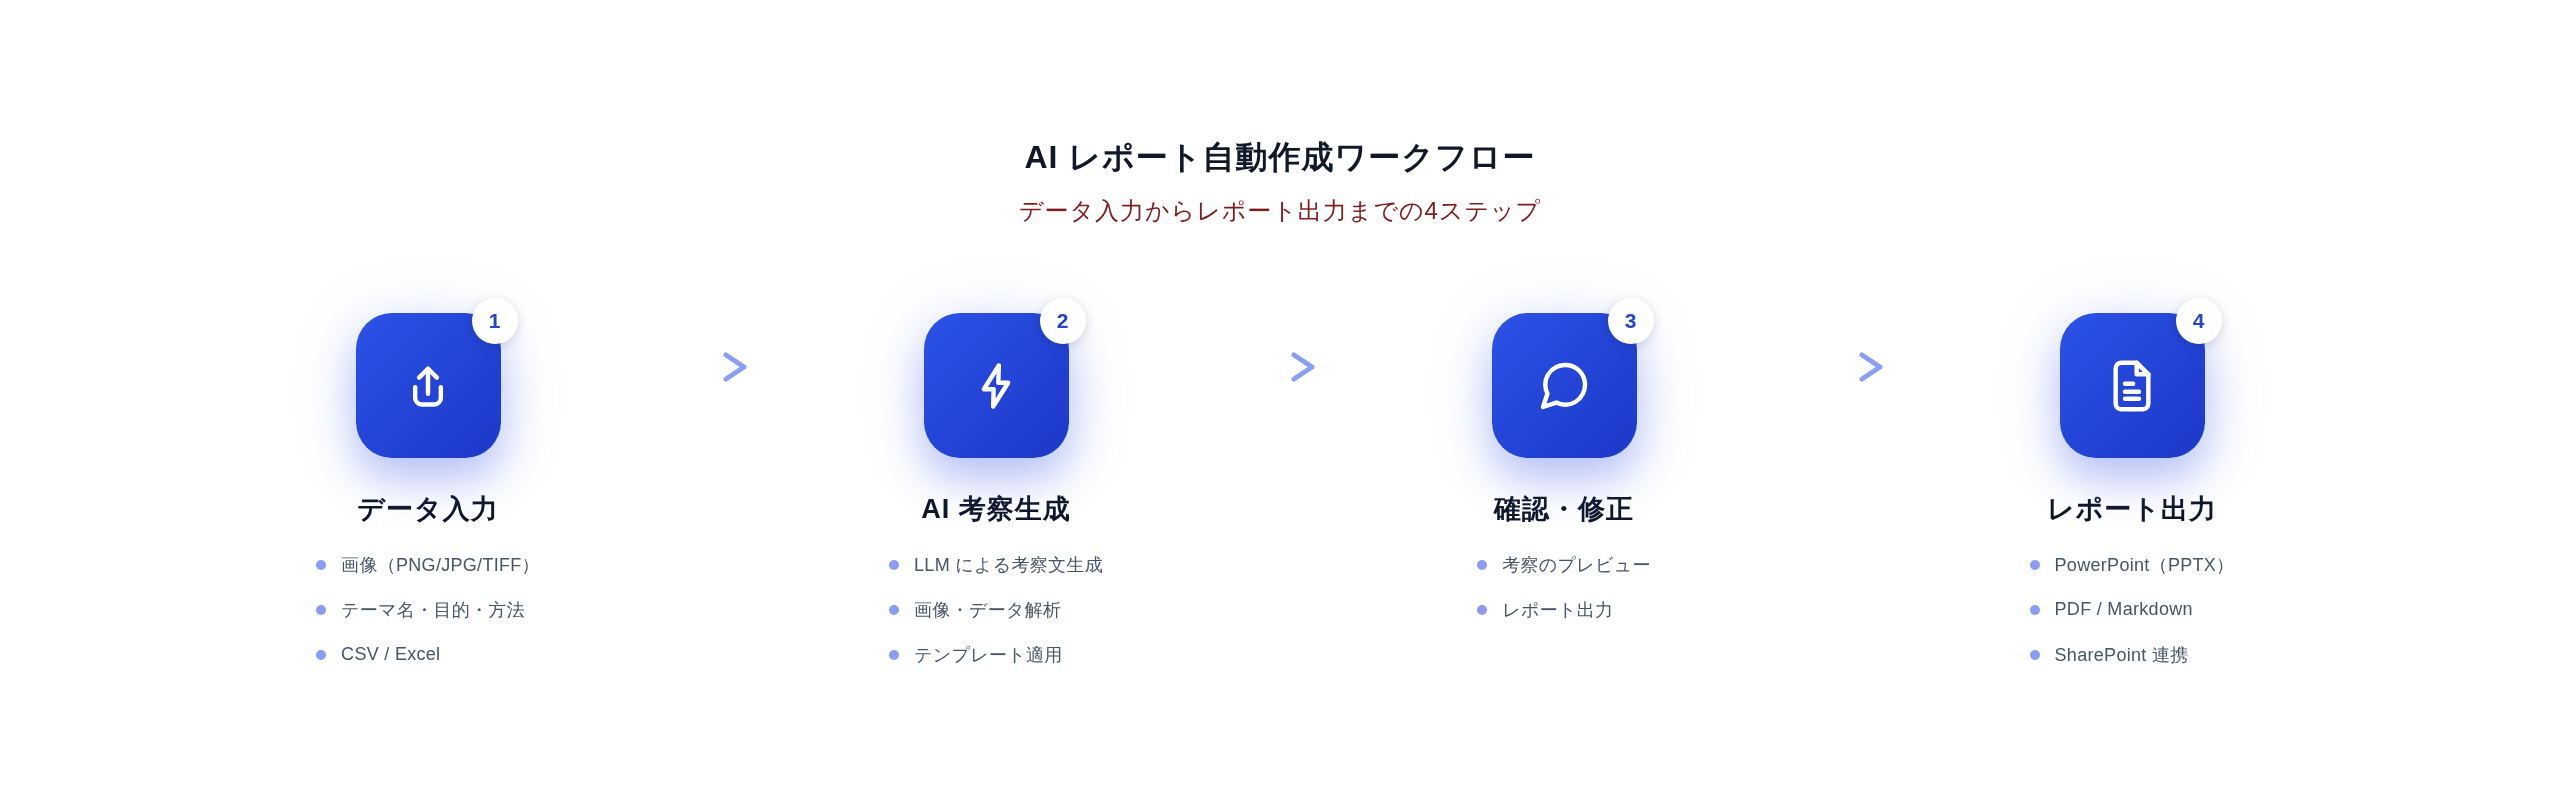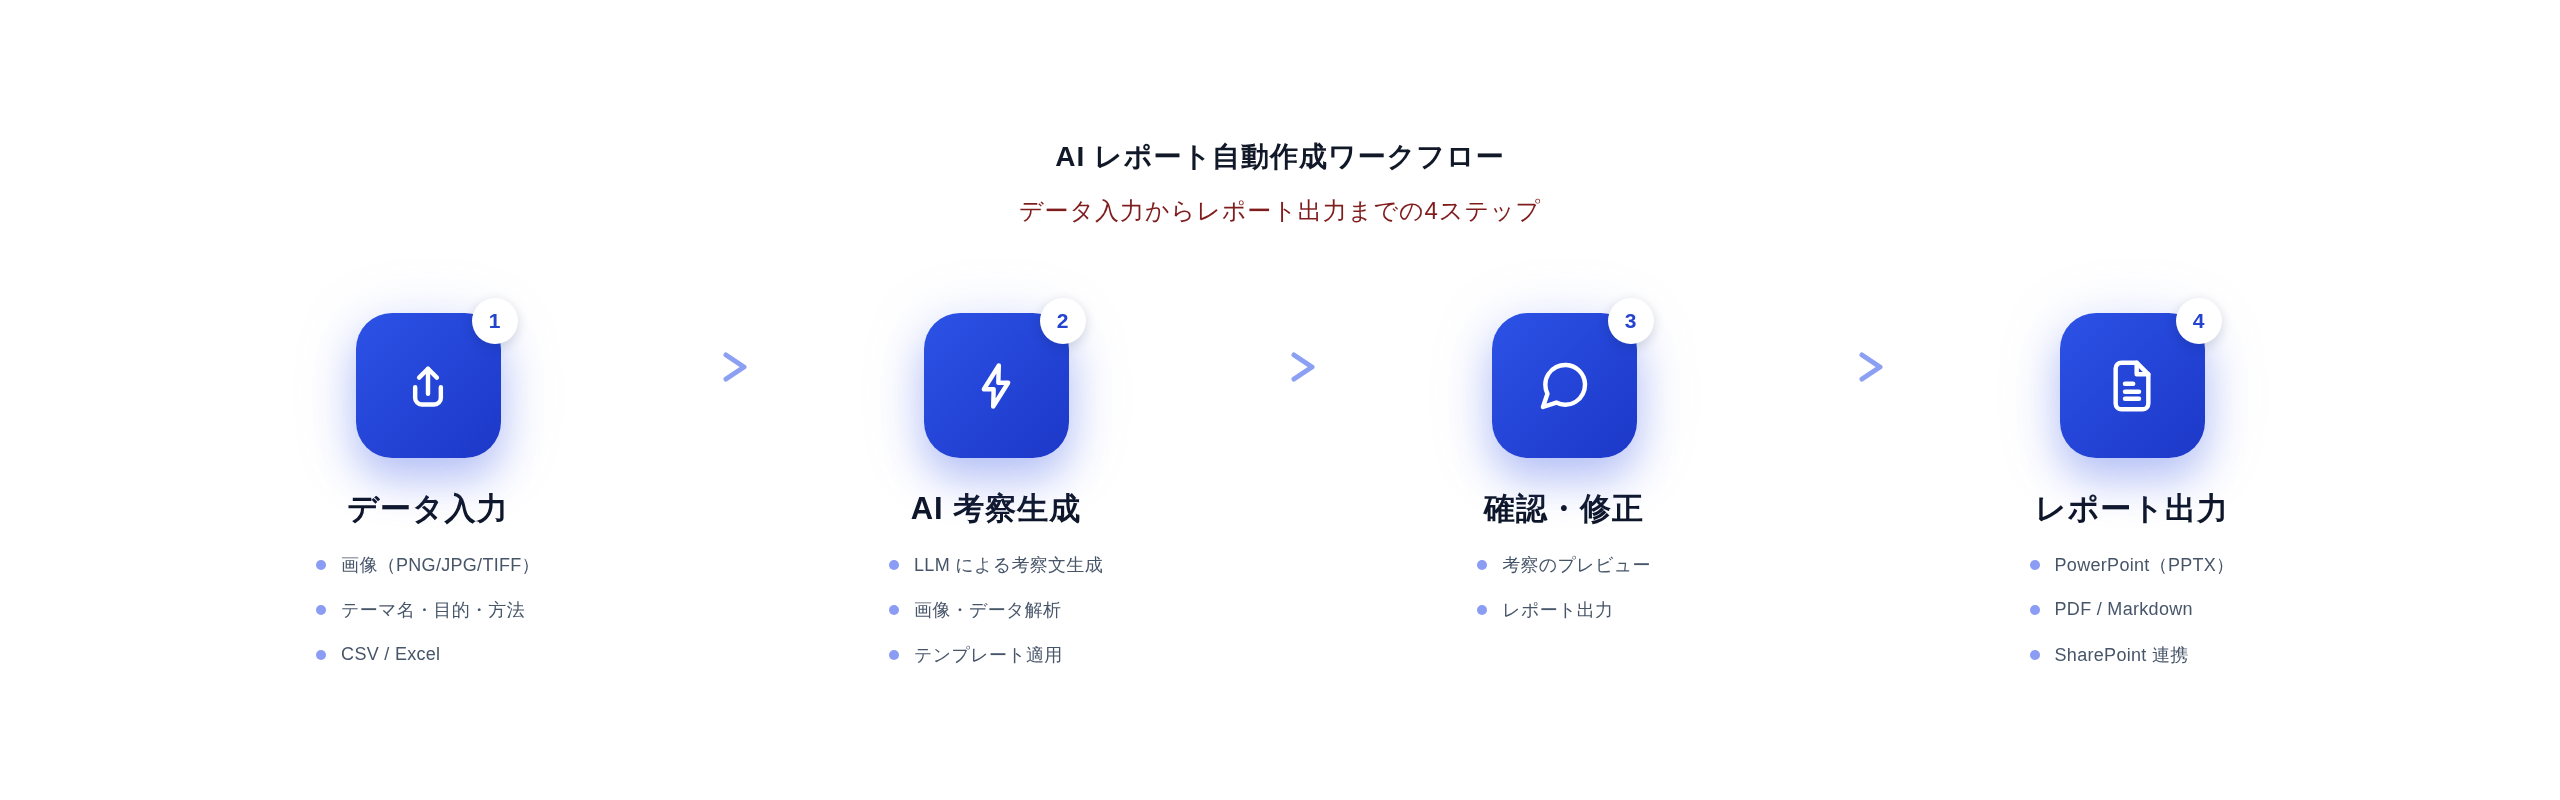--- a/index.html
+++ b/index.html
@@ -1,20 +1,20 @@
 <!DOCTYPE html>
 <html><head>
 <meta charset="utf-8">
 <style>
   * { margin:0; padding:0; box-sizing:border-box; }
   html,body { width:2560px; height:800px; background:#ffffff; overflow:hidden; }
   body { font-family:"Liberation Sans","DejaVu Sans",sans-serif; color:#0f172a; }
 
   .header { padding-top:134px; text-align:center; }
-  .title { font-size:28px; font-weight:700; color:#111827; letter-spacing:1px; line-height:46px; }
+  .title { font-size:32px; font-weight:700; color:#111827; letter-spacing:1px; line-height:46px; }
   .subtitle { margin-top:16px; font-size:24px; font-weight:400; color:#7f1d1d; line-height:30px; letter-spacing:1px; }
 
   .flow { width:2024px; margin:87px auto 0; display:flex; align-items:flex-start; }
 
   .step { width:320px; display:flex; flex-direction:column; align-items:center; text-align:center; }
 
   .icon-tile {
     position:relative;
     width:145px; height:145px; border-radius:36px;
     background:linear-gradient(135deg,#2c52e6 0%, #1c38c8 100%);
@@ -25,21 +25,21 @@
 
   .badge {
     position:absolute; top:-15px; right:-17px;
     width:46px; height:46px; border-radius:50%;
     background:#ffffff; color:#2443cf;
     font-size:21px; font-weight:700;
     display:flex; align-items:center; justify-content:center;
     box-shadow:0 3px 12px rgba(15,23,42,0.16);
   }
 
-  .step-title { margin-top:37px; font-size:31px; font-weight:700; color:#0f172a; letter-spacing:1px; line-height:28px; }
+  .step-title { margin-top:37px; font-size:27px; font-weight:700; color:#0f172a; letter-spacing:1px; line-height:28px; }
 
   .list { margin-top:19px; display:inline-block; text-align:left; list-style:none; }
   .list-item { display:flex; align-items:center; height:45px; font-size:18px; color:#475569; letter-spacing:0.3px; white-space:nowrap; }
   .dot { flex:none; width:10px; height:10px; border-radius:50%; background:#8a9cf4; margin-right:15px; }
 
   .arrow-cell { flex:1; display:flex; justify-content:center; padding-top:34px; }
   .arrow-cell svg { width:104px; height:40px; display:block; }
 </style>
 </head>
 <body>

